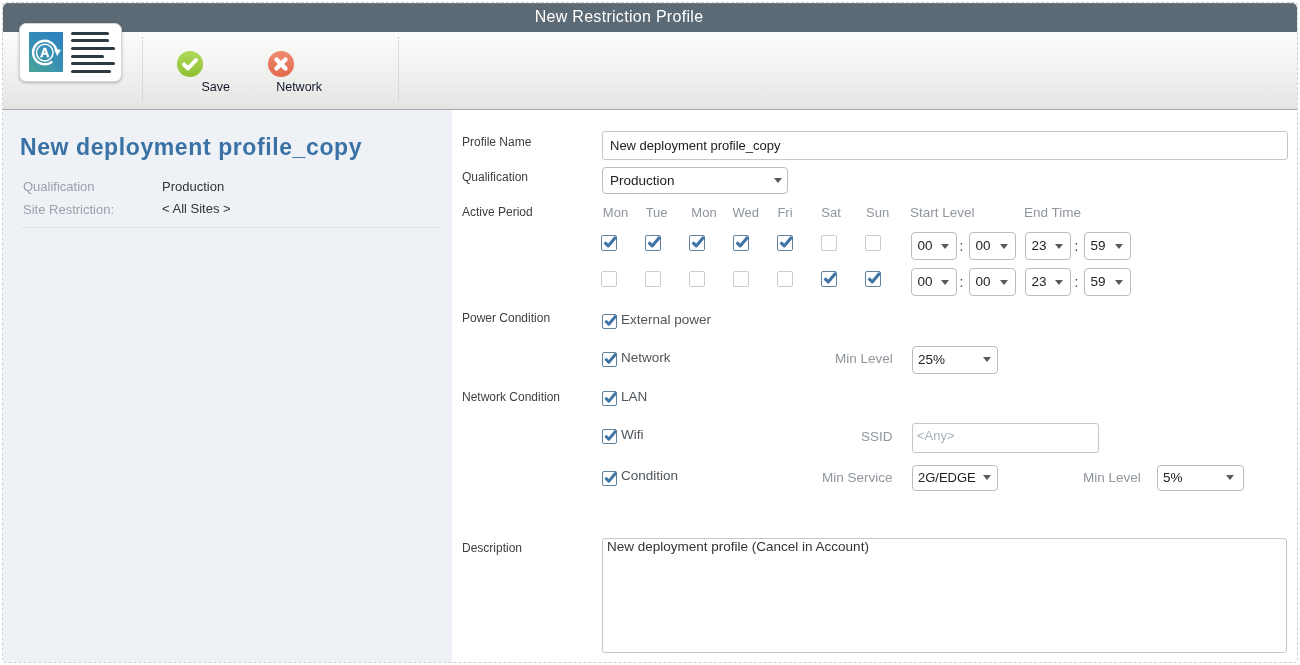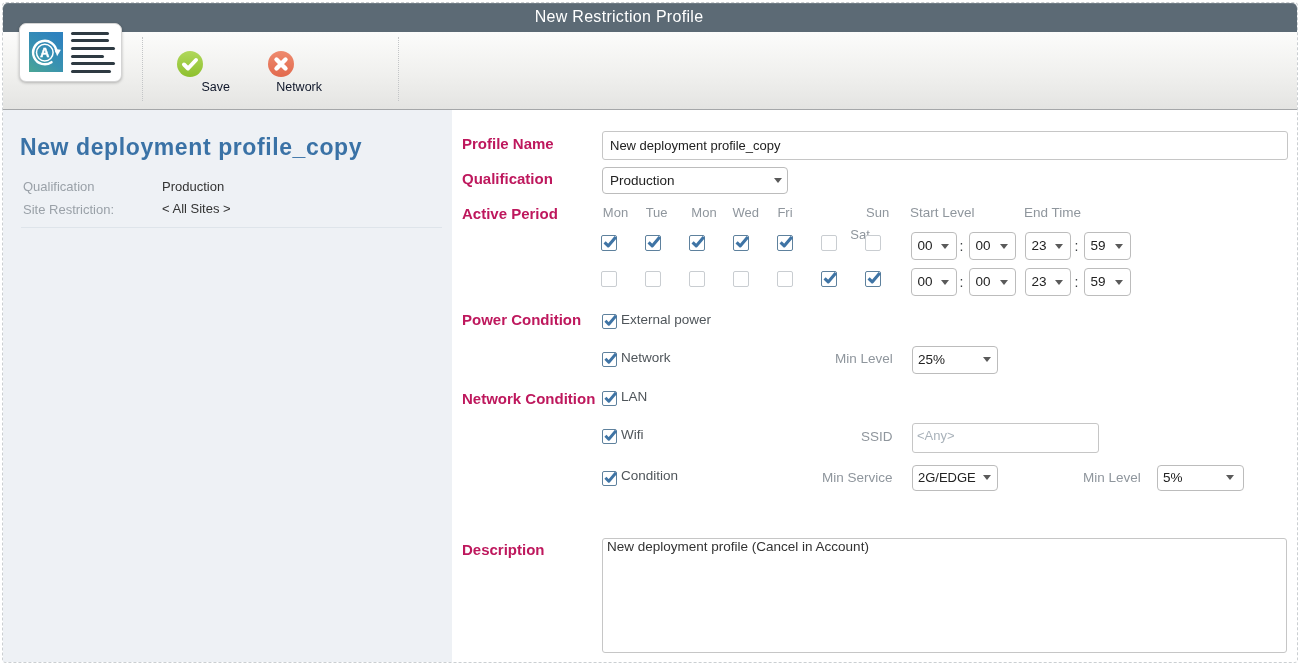--- a/index.html
+++ b/index.html
@@ -22,21 +22,21 @@
 .lline { position:absolute; left:51px; height:3px; border-radius:1.5px; background:#2e3a42; }
 
 .tbtn-ic { position:absolute; width:26px; height:26px; border-radius:50%; top:51px; }
 .tbtn-lb { position:absolute; top:80px; font-size:12.5px; color:#0f172a; text-align:right; width:80px; }
 
 #lpanel { position:absolute; left:3px; top:110px; width:449px; height:552px; background:#eef1f5; }
 #h1 { position:absolute; left:20px; top:134px; font-size:23px; font-weight:bold; color:#3a72a6; letter-spacing:0.6px; }
 .llab { position:absolute; left:23px; font-size:13px; color:#9aa1a8; }
 .lval { position:absolute; left:162px; font-size:13px; color:#333; }
 
-.flab { position:absolute; left:462px; font-size:15px; color:#be185d;font-weight:bold; }
+.flab { position:absolute; left:462px; font-size:12px; color:#404040; }
 .glab { position:absolute; font-size:13.5px; color:#8f969d; }
 .inp { position:absolute; border:1px solid #c6c6c6; border-radius:3px; background:#fff;
   font-size:13px; color:#222; }
 .sel { position:absolute; border:1px solid #bcbcbc; border-radius:4px; background:#fff;
   font-size:13.5px; color:#222; }
 .arr { position:absolute; width:0; height:0; border-left:4.5px solid transparent;
   border-right:4.5px solid transparent; border-top:5px solid #5a5a5a; }
 .cb { position:absolute; width:16px; height:16px; background:#fff;
   border:1px solid #c9cdd1; border-radius:2px; }
 .cb.on { border:1px solid #5e819d; }
@@ -112,21 +112,21 @@
 <div class="inp" style="left:602px; top:131px; width:686px; height:29px; line-height:27px; padding-left:7px;">New deployment profile_copy</div>
 
 <div class="sel" style="left:602px; top:167px; width:186px; height:27px; line-height:25px; padding-left:7px;">Production</div>
 <div class="arr" style="left:774px; top:178px;"></div>
 
 <div class="daylab" style="left:593.5px;">Mon</div>
 <div class="daylab" style="left:634.6px;">Tue</div>
 <div class="daylab" style="left:682px;">Mon</div>
 <div class="daylab" style="left:723.7px;">Wed</div>
 <div class="daylab" style="left:763px;">Fri</div>
-<div class="daylab" style="left:838px;margin-top:22px;">Sat</div>
+<div class="daylab" style="left:809px;">Sat</div>
 <div class="daylab" style="left:855.7px;">Sun</div>
 <div class="glab" style="left:910px; top:204.5px;">Start Level</div>
 <div class="glab" style="left:1024px; top:204.5px;">End Time</div>
 
 <div id="cbr1">
     <div class="cb on" style="left: 600.7px; top: 235px;">
       <svg width="18" height="18" viewBox="0 0 18 18">
         <path d="M3.6 9.3 L7.2 12.9 L14.8 4.0" fill="none" stroke="#3f74a5" stroke-width="3.1" stroke-linejoin="round"></path>
       </svg>
     </div>

